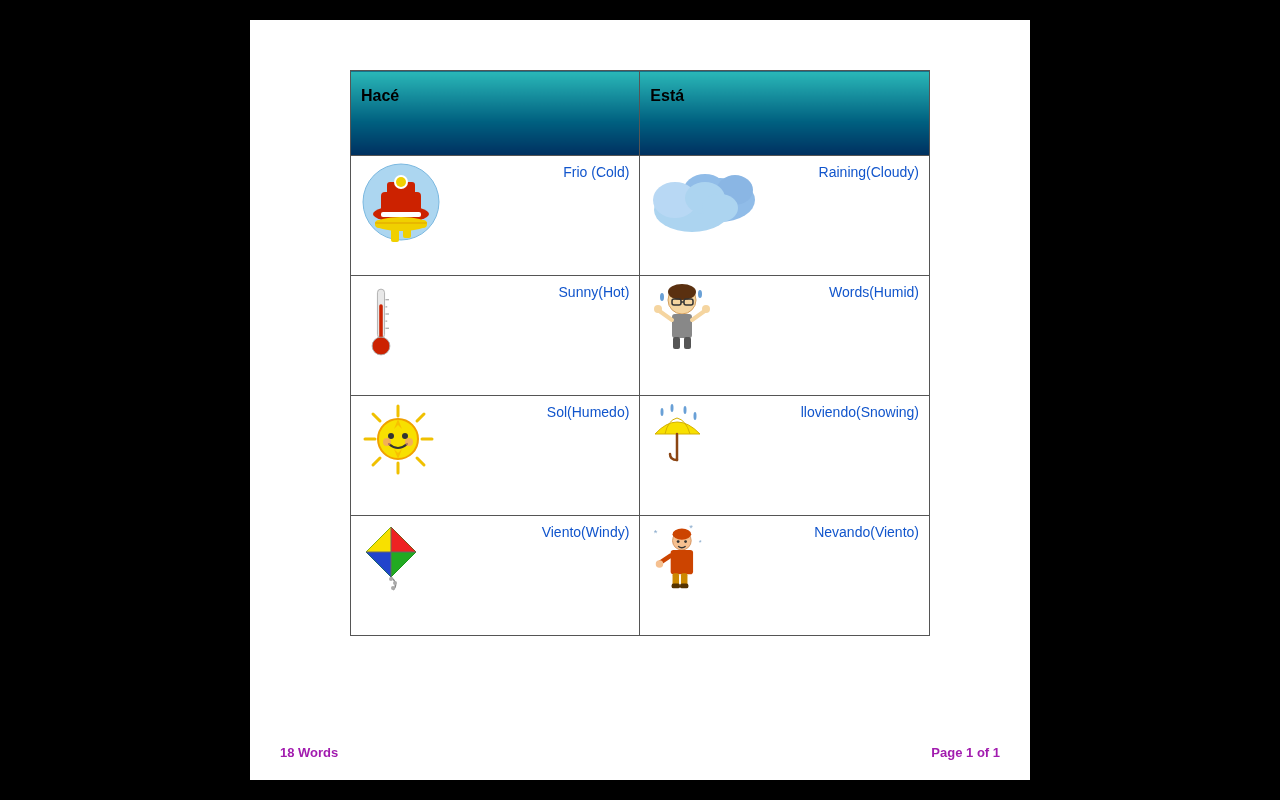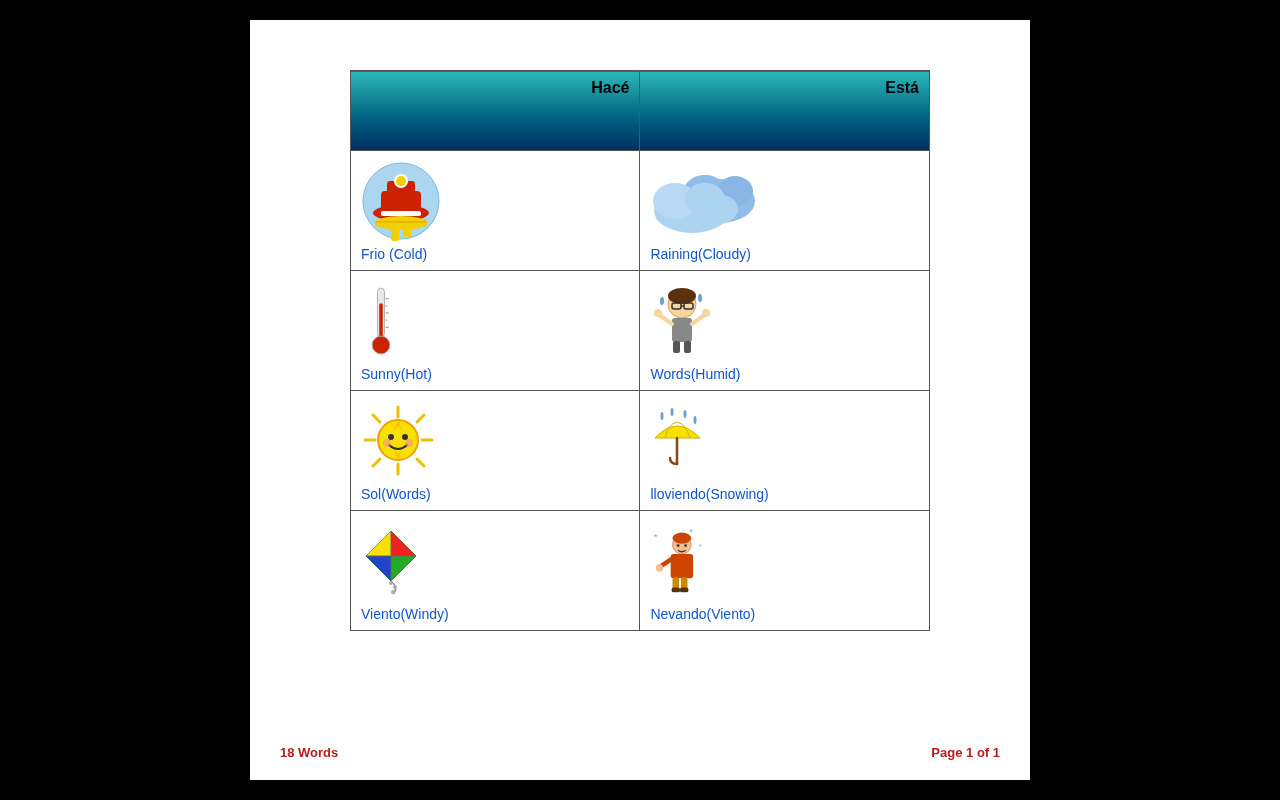--- a/index.html
+++ b/index.html
@@ -29,58 +29,58 @@
     table {
       border-collapse: collapse;
       width: 580px;
       margin: 30px auto 0 auto;
     }
     .header-row th {
       background: linear-gradient(to bottom, #2ab8b8 0%, #006080 60%, #003060 100%);
       color: #000;
       font-weight: bold;
       font-size: 16px;
-      text-align: right;
-      padding: 8px 10px 50px 10px;
+      text-align: left;
+      padding: 16px 10px 50px 10px;
       border: 1px solid #555;
       height: 80px;
       vertical-align: top;
     }
     td {
       border: 1px solid #555;
       width: 290px;
       height: 120px;
       vertical-align: bottom;
       padding: 6px 10px 8px 10px;
       position: relative;
     }
     .cell-inner {
       display: flex;
-      flex-direction: column;
+      flex-direction: row;
       align-items: flex-start;
       height: 100%;
     }
     .icon-area {
       flex: 1;
       display: flex;
       align-items: center;
       justify-content: flex-start;
     }
     .label {
       font-size: 14px;
       color: #1155cc;
       margin-top: 2px;
     }
     
     .footer {
       display: flex;
       justify-content: space-between;
       padding: 8px 10px 0 10px;
       font-size: 13px;
-      color: #b91c1c;
+      color: #a21caf;
       font-weight: bold;
     }
 
     
     .cloud-svg { width: 110px; height: 75px; }
 
     
     .thermo-svg { width: 40px; height: 80px; }
 
     
@@ -250,21 +250,21 @@
 
                   <circle cx="30" cy="34" r="3" fill="#333"></circle>
                   <circle cx="44" cy="34" r="3" fill="#333"></circle>
 
                   <path d="M 28 42 Q 37 50 46 42" fill="none" stroke="#333" stroke-width="2" stroke-linecap="round"></path>
 
                   <circle cx="26" cy="40" r="4" fill="#f09090" opacity="0.6"></circle>
                   <circle cx="48" cy="40" r="4" fill="#f09090" opacity="0.6"></circle>
                 </svg>
               </div>
-              <div class="label">Sol(Words)</div>
+              <div class="label">Sol(Humedo)</div>
             </div>
           </td>
           <td>
             <div class="cell-inner">
               <div class="icon-area">
 
                 <svg class="umbrella-svg" viewBox="0 0 55 70" xmlns="http://www.w3.org/2000/svg">
 
                   <path d="M 5 32 Q 27 8 50 32 Z" fill="#f8e000" stroke="#d4b000" stroke-width="1"></path>
 

